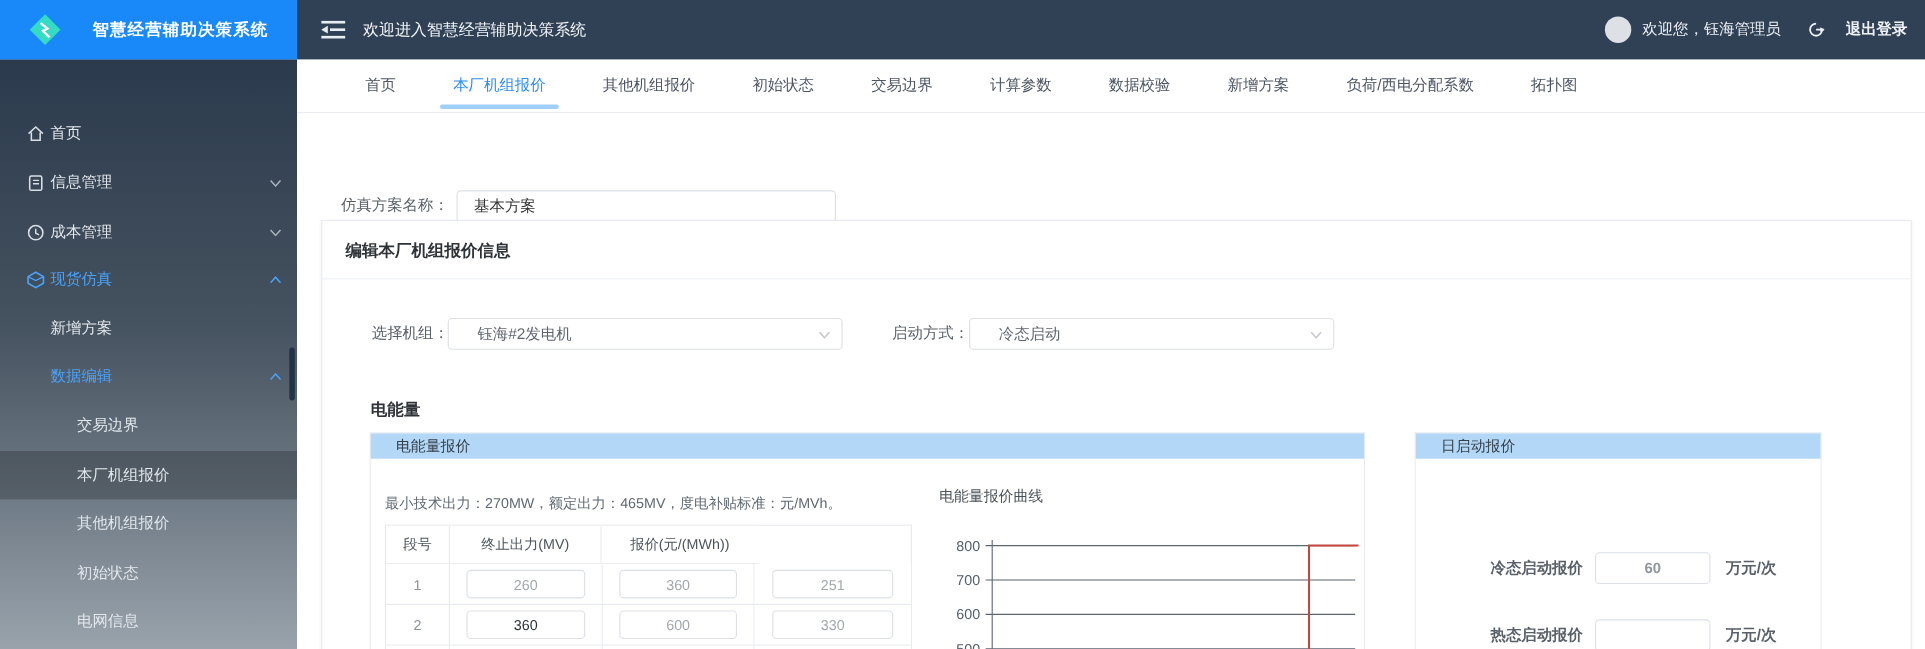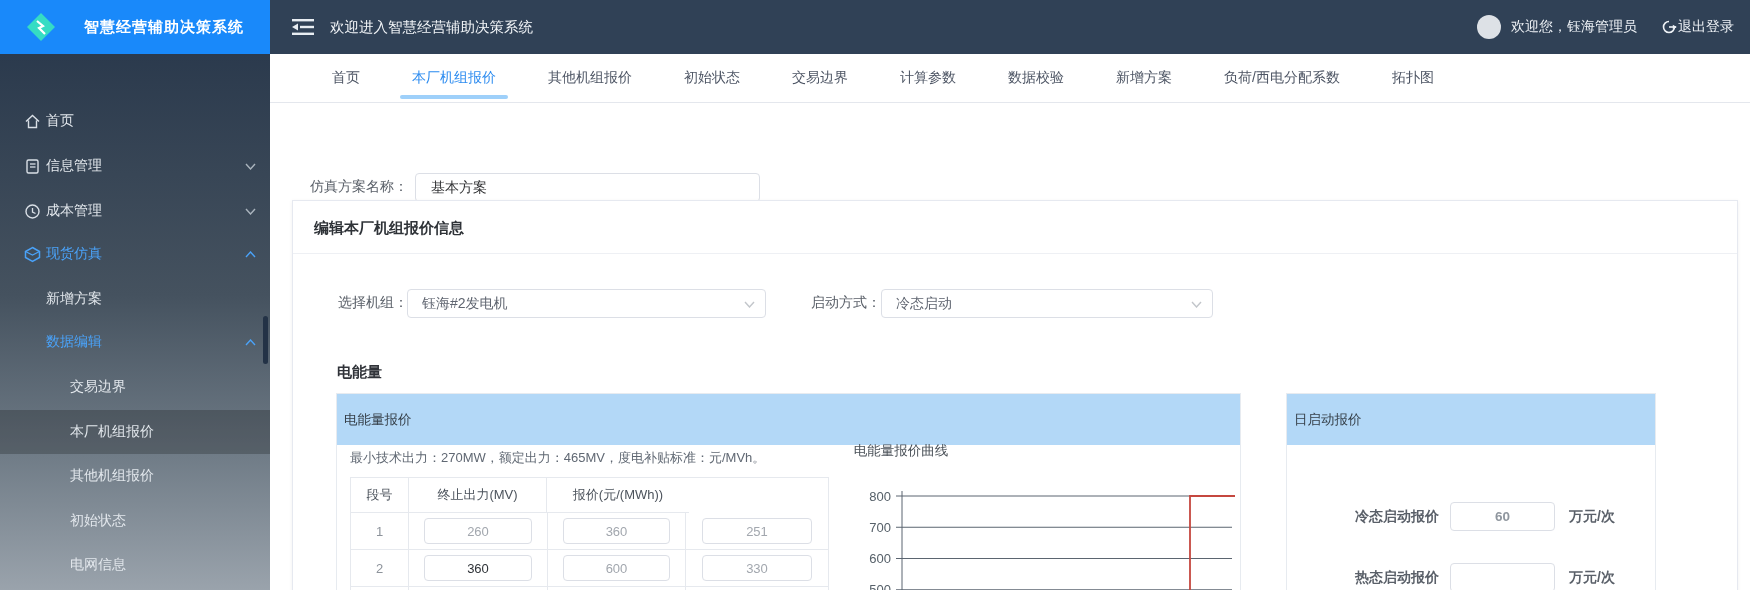--- a/index.html
+++ b/index.html
@@ -9,21 +9,21 @@
 
   
   .header { position:absolute; left:0; top:0; width:1750px; height:54px; background:#304156; z-index:30; }
   .logo-block { position:absolute; left:0; top:0; width:270px; height:54px; background:#1989fa; display:flex; align-items:center; }
   .logo-icon { margin-left:26px; width:30px; height:30px; flex:0 0 auto; }
   .logo-title { margin-left:28px; color:#fff; font-size:15px; font-weight:bold; letter-spacing:1px; white-space:nowrap; }
   .collapse-icon { position:absolute; left:292px; top:17px; width:22px; height:20px; cursor:pointer; }
   .header-welcome { position:absolute; left:330px; top:0; height:54px; display:flex; align-items:center; color:#f2f5f8; font-size:14.5px; }
   .header-right { position:absolute; right:16px; top:0; height:54px; display:flex; align-items:center; gap:10px; color:#eef2f6; font-size:14px; }
   .avatar { width:24px; height:24px; border-radius:50%; background:#dde1e6; }
-  .logout-wrap { display:flex; align-items:center; gap:1px; margin-left:14px; cursor:pointer; }
+  .logout-wrap { display:flex; align-items:center; gap:19px; margin-left:14px; cursor:pointer;font-weight:bold; }
 
   
   .sidebar { position:absolute; left:0; top:54px; width:270px; height:536px; background:linear-gradient(180deg,#2b3a4d 0%, #45525f 45%, #707c87 75%, #9aa3ac 100%); z-index:20; }
   .side-item { position:absolute; left:0; width:270px; height:44px; display:flex; align-items:center; color:#e2e7ec; font-size:14px; cursor:pointer; white-space:nowrap; }
   .side-item .mi { position:absolute; left:24px; width:17px; height:17px; }
   .side-item .lbl1 { position:absolute; left:46px; }
   .side-item .lbl2 { position:absolute; left:46px; }
   .side-item .lbl3 { position:absolute; left:70px; }
   .side-item .chev { position:absolute; right:14px; width:11px; height:7px; }
   .side-item.hl { color:#4aa2f8; }
@@ -40,27 +40,27 @@
   .scheme-row { position:absolute; left:0; top:49px; width:1480px; height:95px; background:#fff; }
   .scheme-label { position:absolute; left:40px; top:84px; transform:translateY(-50%); font-size:14px; color:#5a6069; }
   .scheme-input { position:absolute; left:145px; top:70px; width:345px; height:29px; border:1px solid #dcdfe6; border-radius:4px; font-size:14px; color:#303133; padding-left:15px; display:flex; align-items:center; background:#fff; }
 
   .panel { position:absolute; left:22px; top:146px; width:1446px; height:460px; background:#fff; border:1px solid #e6e9f0; box-shadow:0 1px 4px rgba(0,21,41,.06); }
   .panel-title { position:absolute; left:21px; top:18px; font-size:15px; font-weight:bold; color:#2f3338; }
   .panel-divider { position:absolute; left:0; top:52px; width:100%; height:1px; background:#eef0f4; }
 
   .sel-row { position:absolute; left:0; top:52px; width:100%; height:90px; }
   .sel-label { position:absolute; top:50px; transform:translateY(-50%); font-size:14px; color:#5a6069; }
-  .select-box { position:absolute; top:36px; height:29px; border:1px solid #dcdfe6; border-radius:4px; background:#fff; font-size:14px; color:#5f6570; display:flex; align-items:center; padding-left:14px; cursor:pointer; }
+  .select-box { position:absolute; top:36px; height:29px; border:1px solid #dcdfe6; border-radius:4px; background:#fff; font-size:14px; color:#5f6570; display:flex; align-items:center; padding-left:26px; cursor:pointer; }
   .select-box .sel-chev { position:absolute; right:10px; top:11px; width:11px; height:7px; opacity:.6; }
 
   .section-title { position:absolute; left:44px; top:162px; font-size:15px; font-weight:bold; color:#303339; }
 
   .card { position:absolute; background:#fff; border:1px solid #e7ebf0; }
-  .card-head { height:51px; background:#b3d8f7; display:flex; align-items:center; padding-left:7px; font-size:13.5px; color:#36404a; }
+  .card-head { height:23px; background:#b3d8f7; display:flex; align-items:center; padding-left:23px; font-size:13.5px; color:#36404a; }
   .card.energy { left:43px; top:192px; width:905px; height:268px; border-bottom:none; }
   .card.startup { left:993px; top:192px; width:370px; height:268px; border-bottom:none; }
 
   .info-line { position:absolute; left:13px; top:55px; font-size:13px; color:#606873; }
 
   .qtable { position:absolute; left:13px; top:83px; border:1px solid #e6e9ee; border-bottom:none; }
   .qtr { display:flex; }
   .qth, .qtd { border-right:1px solid #e6e9ee; border-bottom:1px solid #e6e9ee; display:flex; align-items:center; justify-content:center; font-size:13px; color:#4c535c; background:#fff; }
   .qth:last-child, .qtd:last-child { border-right:none; }
   .qth { height:35px; }

